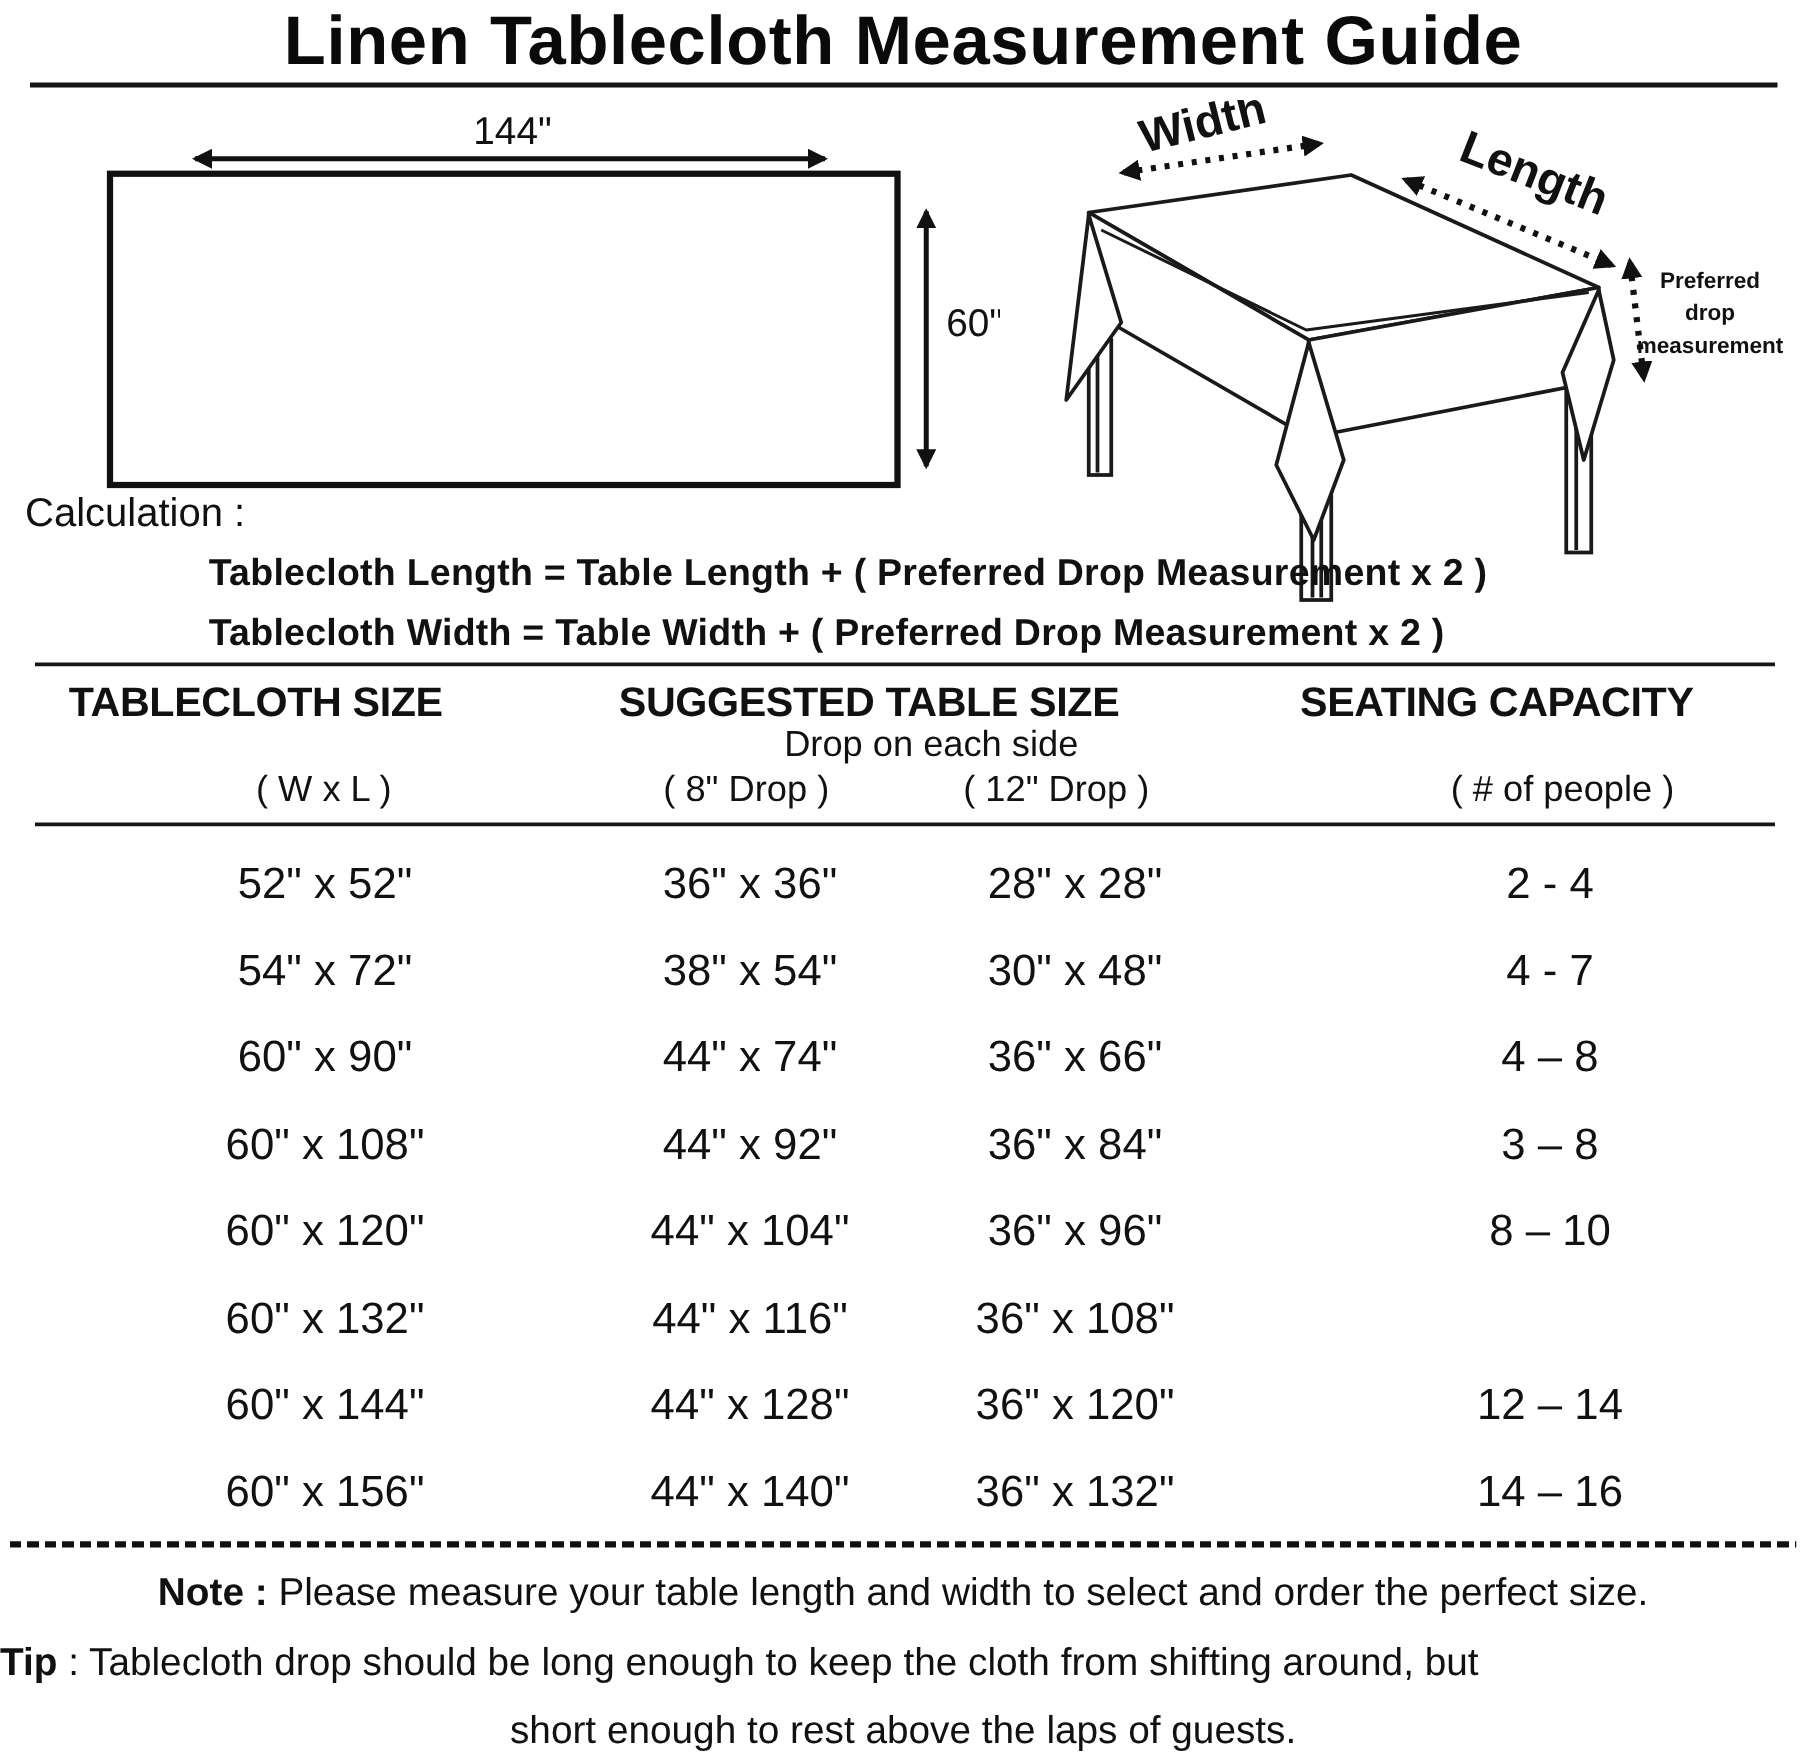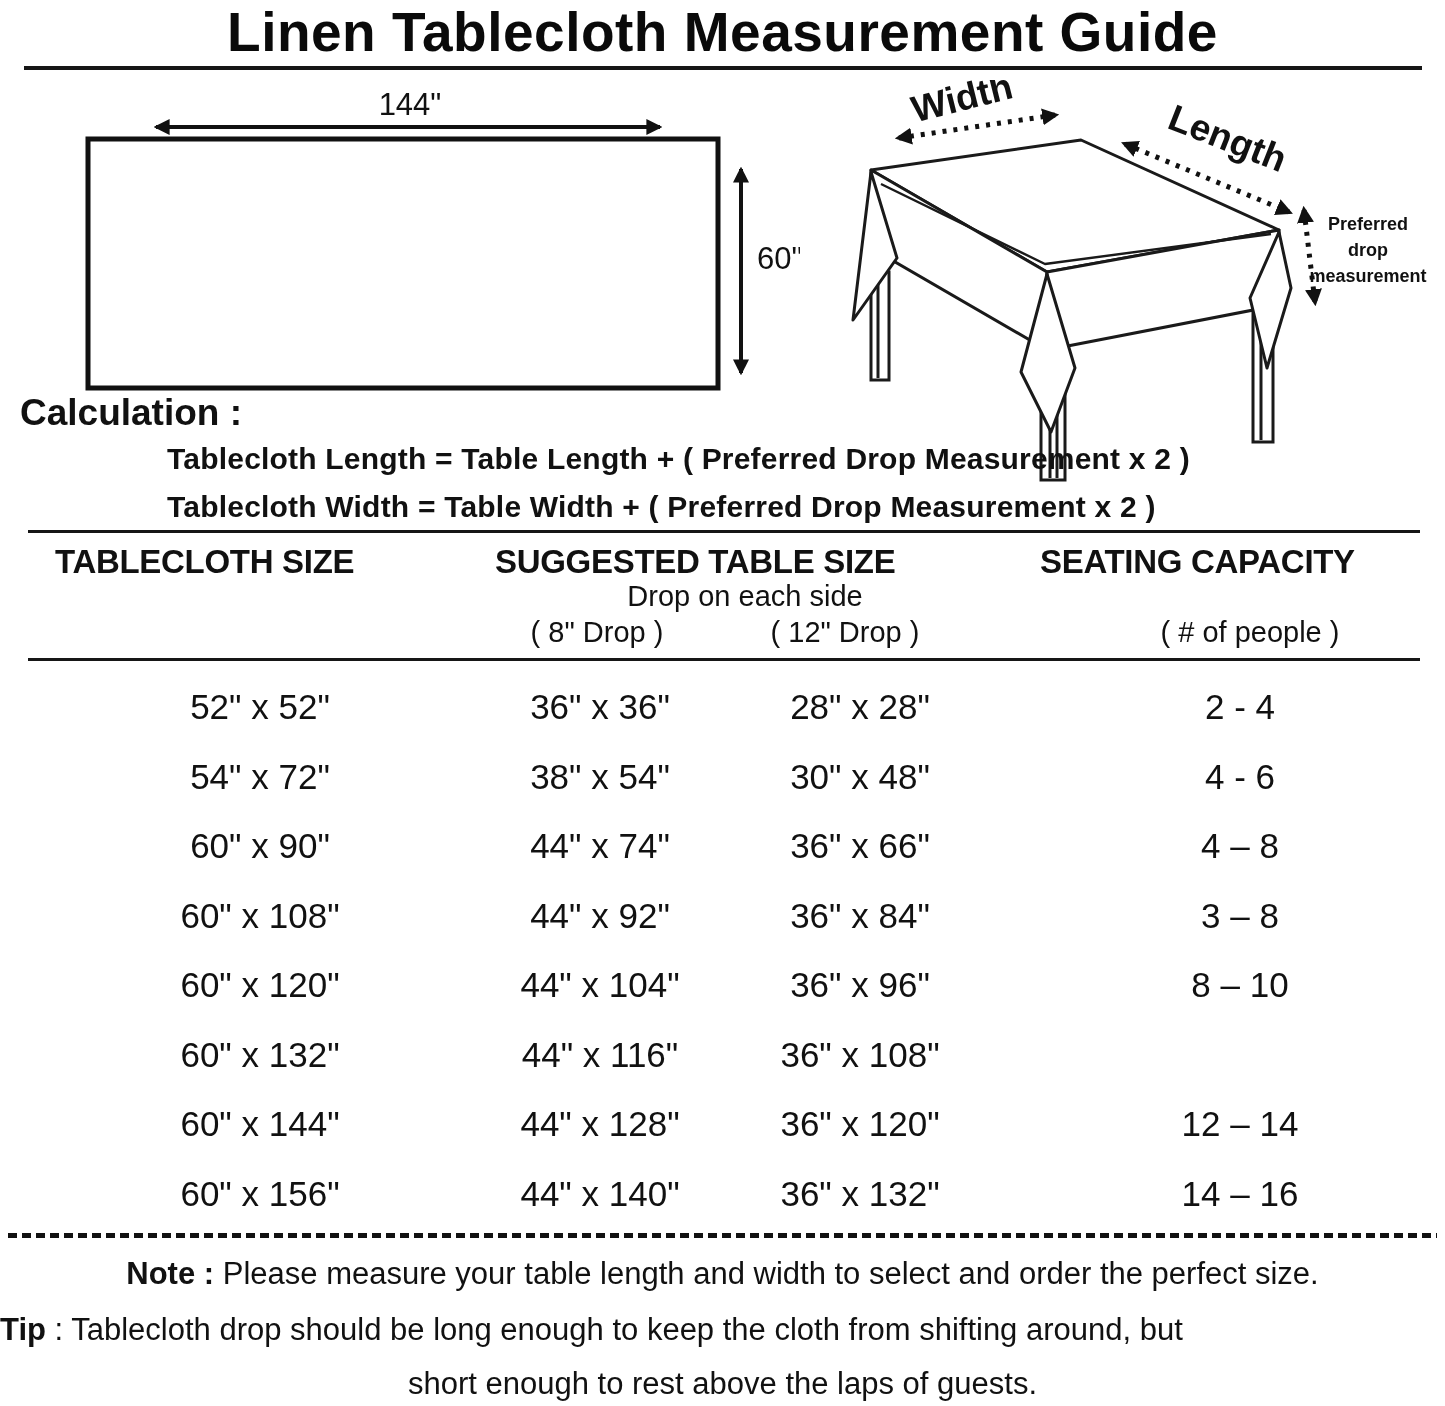--- a/index.html
+++ b/index.html
@@ -9,21 +9,21 @@
   }
   .rule { position:absolute; background:#161616; }
   .page-title {
     position:absolute; top:0; left:0; width:100%; text-align:center;
     font-size:55px; font-weight:800; letter-spacing:0.5px; color:#0a0a0a;
   }
   #hr-title   { left:24px;  top:66px;  width:1398px; height:4px; }
   #hr-head-top{ left:28px;  top:530px; width:1392px; height:3px; }
   #hr-head-bot{ left:28px;  top:658px; width:1392px; height:3px; }
 
-  .calc-heading { position:absolute; left:20px; top:392px; font-size:37px; font-weight:700; }
+  .calc-heading { position:absolute; left:20px; top:392px; font-size:32px; font-weight:400; }
   .calc-line { position:absolute; left:167px; font-size:30px; font-weight:700; letter-spacing:0.2px; white-space:nowrap; }
   #calc-0 { top:442px; }
   #calc-1 { top:490px; }
 
   .th { position:absolute; top:543px; font-size:33px; font-weight:700; letter-spacing:-0.3px; white-space:nowrap; }
   #th-0 { left:55px;   width:395px; }
   #th-1 { left:495px;  width:500px; }
   #th-2 { left:1040px; width:405px; }
   .drop-note { position:absolute; top:580px; left:495px; width:500px; text-align:center; font-size:29px; }
   .sh { position:absolute; top:616px; font-size:29px; text-align:center; white-space:nowrap; }
@@ -116,36 +116,37 @@
 
   <div class="calc-heading">Calculation :</div>
   <div class="calc-line" id="calc-0">Tablecloth Length = Table Length + ( Preferred Drop Measurement x 2 )</div>
   <div class="calc-line" id="calc-1">Tablecloth Width = Table Width + ( Preferred Drop Measurement x 2 )</div>
 
   <div class="rule" id="hr-head-top"></div>
   <div class="th" id="th-0">TABLECLOTH SIZE</div>
   <div class="th" id="th-1">SUGGESTED TABLE SIZE</div>
   <div class="th" id="th-2">SEATING CAPACITY</div>
   <div class="drop-note">Drop on each side</div>
+  <div class="sh" id="sh-0">( W x L )</div>
   <div class="sh" id="sh-1">( 8" Drop )</div>
   <div class="sh" id="sh-2">( 12" Drop )</div>
   <div class="sh" id="sh-3">( # of people )</div>
   <div class="rule" id="hr-head-bot"></div>
 
   <div class="row" style="top:672px">
     <span class="cell c0">52" x 52"</span>
     <span class="cell c1">36" x 36"</span>
     <span class="cell c2">28" x 28"</span>
     <span class="cell c3">2 - 4</span>
   </div>
   <div class="row" style="top:742px">
     <span class="cell c0">54" x 72"</span>
     <span class="cell c1">38" x 54"</span>
     <span class="cell c2">30" x 48"</span>
-    <span class="cell c3">4 - 6</span>
+    <span class="cell c3">4 - 7</span>
   </div>
   <div class="row" style="top:811px">
     <span class="cell c0">60" x 90"</span>
     <span class="cell c1">44" x 74"</span>
     <span class="cell c2">36" x 66"</span>
     <span class="cell c3">4 – 8</span>
   </div>
   <div class="row" style="top:881px">
     <span class="cell c0">60" x 108"</span>
     <span class="cell c1">44" x 92"</span>

